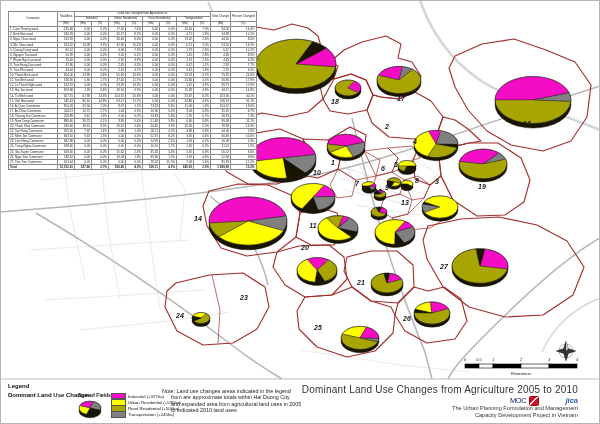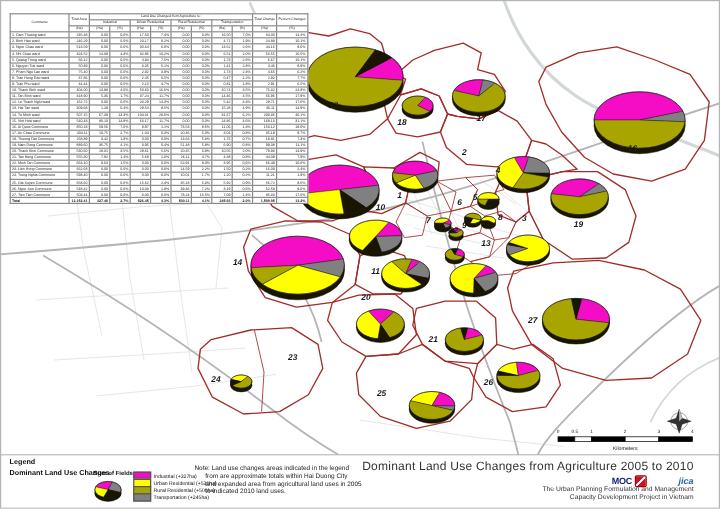--- a/index.html
+++ b/index.html
@@ -31,21 +31,21 @@
 
   
   #note{position:absolute;left:162px;top:388px;z-index:10;font-size:5.4px;line-height:1.18;color:#222;width:200px;}
   #note .nl{white-space:nowrap;}
   #note .indent{padding-left:9px;}
 
   
   #titleblock{position:absolute;right:22px;top:384px;width:320px;text-align:right;z-index:10;}
   #map-title{font-size:10px;color:#333;letter-spacing:0.2px;}
   #logo-row{display:flex;justify-content:flex-end;align-items:center;gap:3px;margin-top:1px;height:9px;}
-  #logo-moc{font-size:7.5px;font-weight:bold;color:#16246e;letter-spacing:-0.3px;}
+  #logo-moc{font-size:7.5px;font-weight:normal;color:#16246e;letter-spacing:-0.3px;}
   #logo-redmark{width:8px;height:8px;background:linear-gradient(135deg,#cf1126 42%,#fff 42%,#fff 56%,#cf1126 56%);
        border-radius:1.5px;border:0.5px solid #a00;}
   #logo-jica{font-size:7.5px;font-weight:bold;color:#2a5caa;font-style:italic;margin-left:23px;}
   .org-line{font-size:5.6px;color:#333;line-height:1.25;}
 </style>
 </head>
 <body>
 
 <div id="sheet-border"></div>
 

